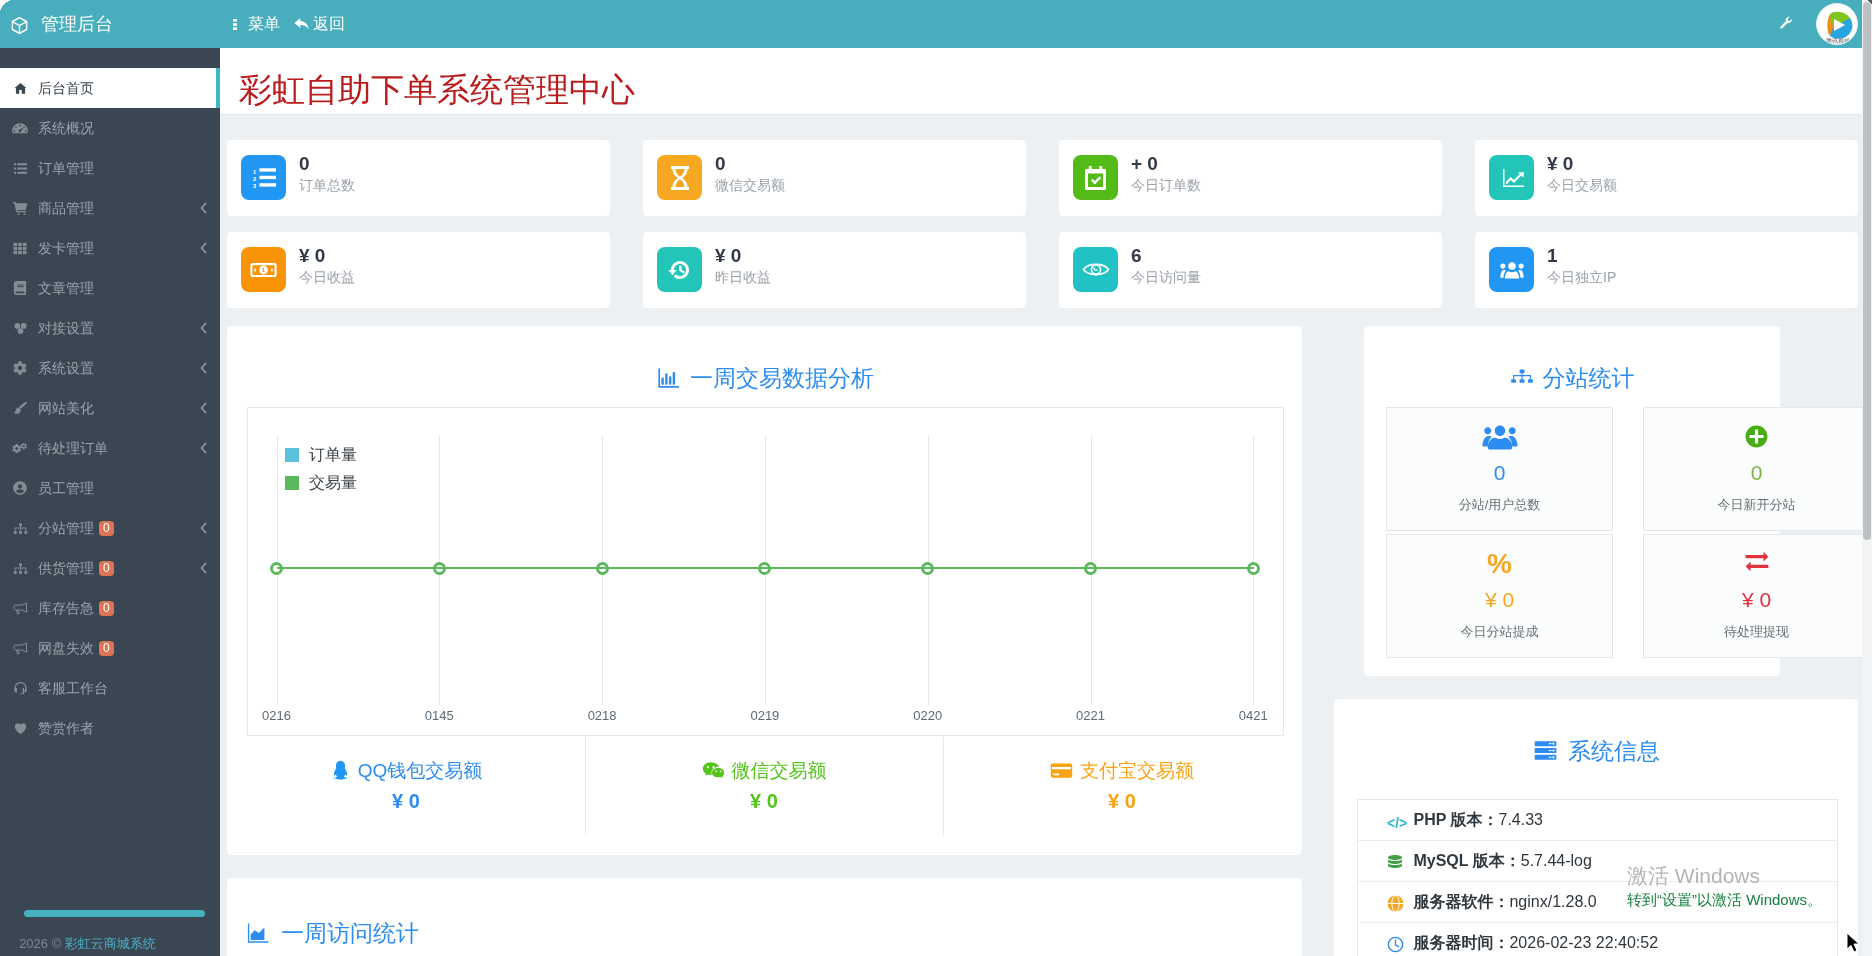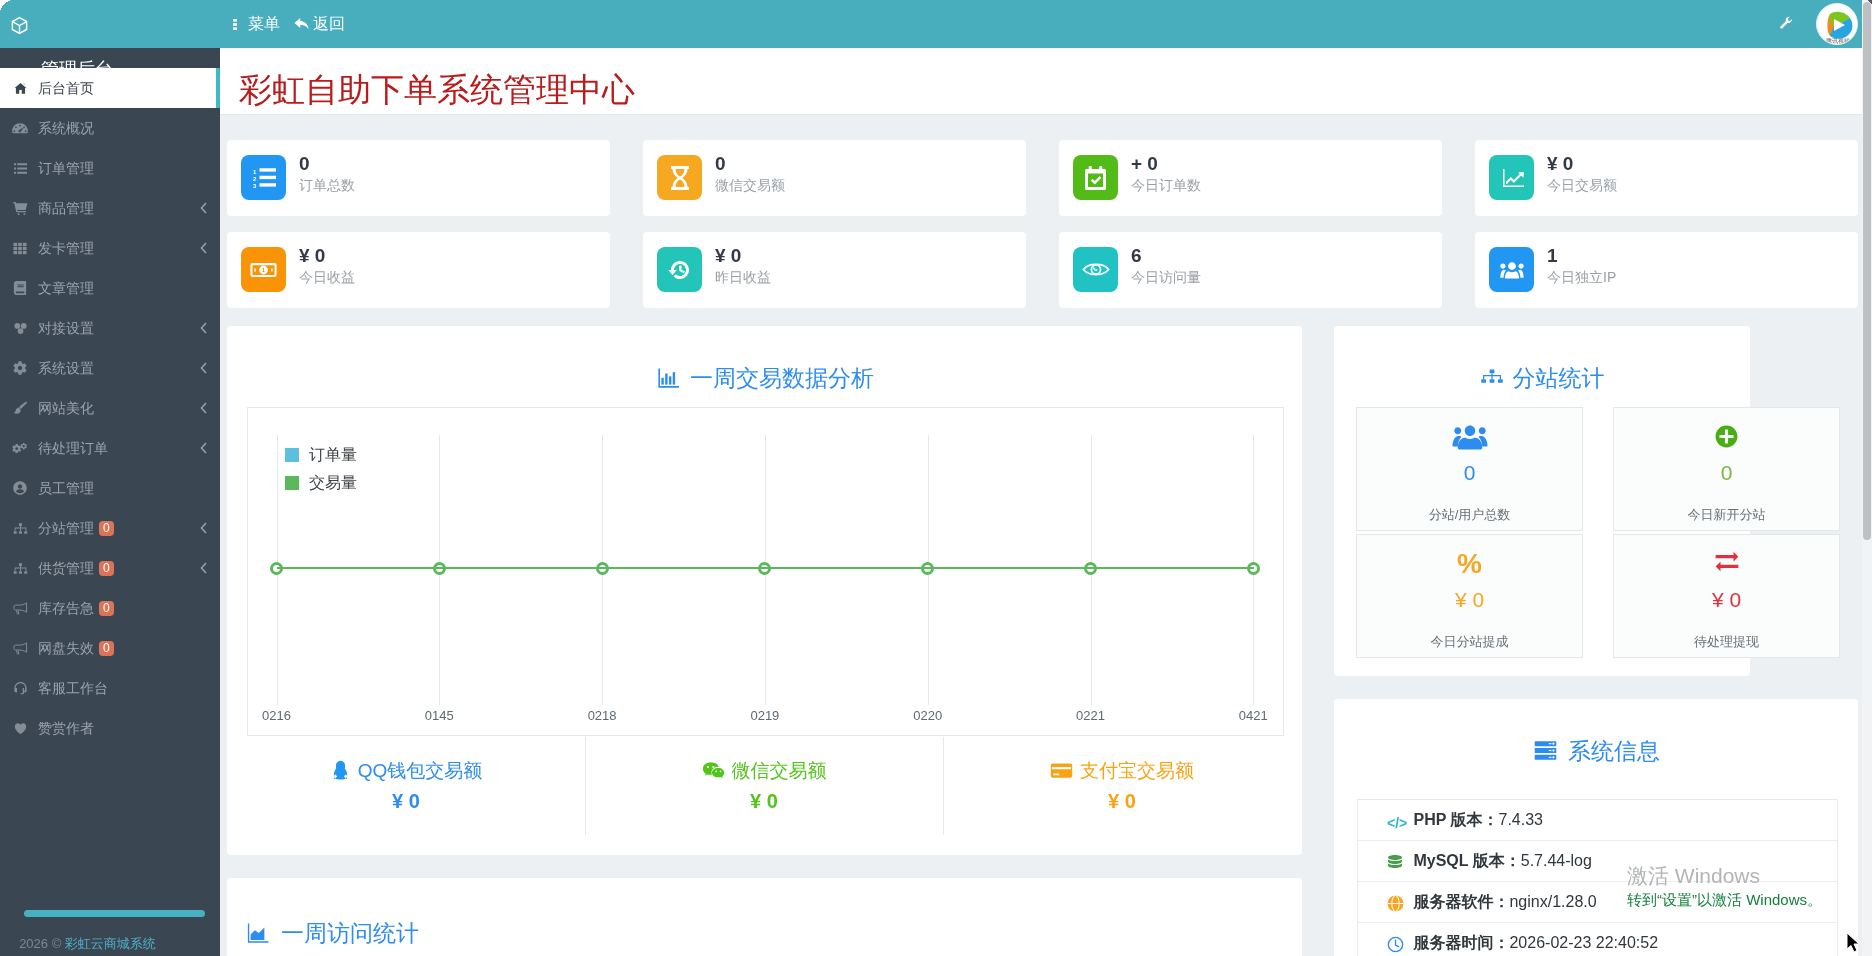--- a/index.html
+++ b/index.html
@@ -2,21 +2,21 @@
 <html><head>
 <meta charset="utf-8">
 <style>
 * { margin:0; padding:0; box-sizing:border-box; }
 html,body { width:1872px; height:956px; overflow:hidden; }
 body { font-family:"Liberation Sans", sans-serif; background:#edf0f2; position:relative; }
 .abs { position:absolute; }
 
 
 #topbar { position:absolute; left:0; top:0; width:1872px; height:48px; background:#48aebd; z-index:50; }
-#topbar .logo { position:absolute; left:41px; top:0; line-height:48px; color:#fff; font-size:18px;margin-top:45px; }
+#topbar .logo { position:absolute; left:41px; top:0; line-height:48px; color:#fff; font-size:18px; }
 #corner-tl { position:absolute; left:0; top:0; width:14px; height:14px; background:#fff; z-index:60;
   -webkit-mask:radial-gradient(circle 14px at 14px 14px, transparent 14px, #000 14px); 
   mask:radial-gradient(circle 14px at 14px 14px, transparent 14px, #000 14px);}
 .topbtn { position:absolute; top:0; height:48px; line-height:48px; color:#fff; font-size:16px; }
 
 
 #sidebar { position:absolute; left:0; top:48px; width:220px; height:908px; background:#3a4652; z-index:40; }
 #menu { padding-top:20px; }
 .mitem { position:relative; height:40px; line-height:40px; color:#9ba3ac; font-size:14px; }
 .mitem .mico { position:absolute; left:12px; top:0; width:16px; height:40px; display:flex; align-items:center; justify-content:center; color:#848d96; }
@@ -56,21 +56,21 @@
 
 .cfcol { position:absolute; top:411px; width:358px; text-align:center; }
 .cfcol .t1 { font-size:19px; height:30px; margin-top:21px; }
 .cfcol .t2 { font-size:20px; font-weight:bold; margin-top:2px; }
 .cfdiv { position:absolute; top:411px; width:1px; height:98px; background:#e6e8ea; }
 
 
 .sub { position:absolute; width:227px; height:124px; background:#fbfcfc; border:1px solid #e4e8ea; text-align:center; }
 .sub .sico { margin-top:14px; height:30px; }
 .sub .snum { font-size:21px; margin-top:9px; }
-.sub .slbl { font-size:13px; color:#666e75; margin-top:21px; }
+.sub .slbl { font-size:13px; color:#666e75; margin-top:11px; }
 
 
 #syslist { position:absolute; left:23px; top:100px; width:481px; background:#fff; border:1px solid #e7eaec; }
 .srow { height:41px; line-height:40px; border-bottom:1px solid #ebeef0; padding-left:29px; font-size:16px; color:#30373d; }
 .srow b { font-weight:bold; }
 .srow .sic { display:inline-block; width:22px; vertical-align:-3px; }
 
 
 #sbtrack { position:absolute; left:1862px; top:0; width:10px; height:956px; background:#f1f3f4; z-index:70; }
 #sbthumb { position:absolute; left:1px; top:2px; width:8px; height:538px; background:#bdc1c3; border-radius:4px; }
@@ -461,21 +461,21 @@
   <div class="cfdiv" style="left:716px"></div>
 </div>
 
 <div class="panel" id="visitpanel" style="left:227px;top:878px;width:1075px;height:120px">
   <div style="position:absolute;left:17px;top:40px;font-size:23px;color:#2d8cf0">
     <svg width="27" height="22" viewBox="0 0 512 512" fill="#2d8cf0" style="vertical-align:-3px;margin-right:10px">
         <path d="M32 32 L64 32 L64 448 L512 448 L512 480 L32 480 Z M96 416 L96 288 L192 192 L288 256 L416 128 L416 416 Z"></path>
       </svg>一周访问统计</div>
 </div>
 
-<div class="panel" id="subpanel" style="left:1334px;top:326px;width:416px;height:350px">
+<div class="panel" id="subpanel" style="left:1364px;top:326px;width:416px;height:350px">
   <div class="ptitle"><svg width="24" height="22" viewBox="0 0 640 512" fill="#2d8cf0">
         <rect x="256" y="32" width="128" height="96" rx="12"></rect>
         <rect x="32" y="288" width="128" height="96" rx="12"></rect>
         <rect x="256" y="288" width="128" height="96" rx="12"></rect>
         <rect x="480" y="288" width="128" height="96" rx="12"></rect>
         <path d="M304 128 L336 128 L336 176 L560 176 L560 288 L528 288 L528 208 L336 208 L336 288 L304 288 L304 208 L112 208 L112 288 L80 288 L80 176 L304 176 Z"></path>
       </svg>分站统计</div>
   <div class="sub" style="left:22px;top:81px">
     <div class="sico"><svg width="38" height="28" viewBox="0 0 640 512" fill="#2d8cf0">
           <path d="M96 224 C131 224 160 195 160 160 C160 125 131 96 96 96 C61 96 32 125 32 160 C32 195 61 224 96 224 Z M544 224 C579 224 608 195 608 160 C608 125 579 96 544 96 C509 96 480 125 480 160 C480 195 509 224 544 224 Z M320 256 C373 256 416 213 416 160 C416 107 373 64 320 64 C267 64 224 107 224 160 C224 213 267 256 320 256 Z M144 504 C122 504 96 490 96 464 C96 385 140 288 224 288 L240 288 C264 304 290 312 320 312 C350 312 376 304 400 288 L416 288 C500 288 544 385 544 464 C544 490 518 504 496 504 Z M0 436 C0 366 35 256 112 256 L144 256 C150 261 157 266 165 270 C116 318 96 400 96 448 L48 448 C21 448 0 458 0 436 Z M640 436 C640 458 619 448 592 448 L544 448 C544 400 524 318 475 270 C483 266 490 261 496 256 L528 256 C605 256 640 366 640 436 Z"></path>

